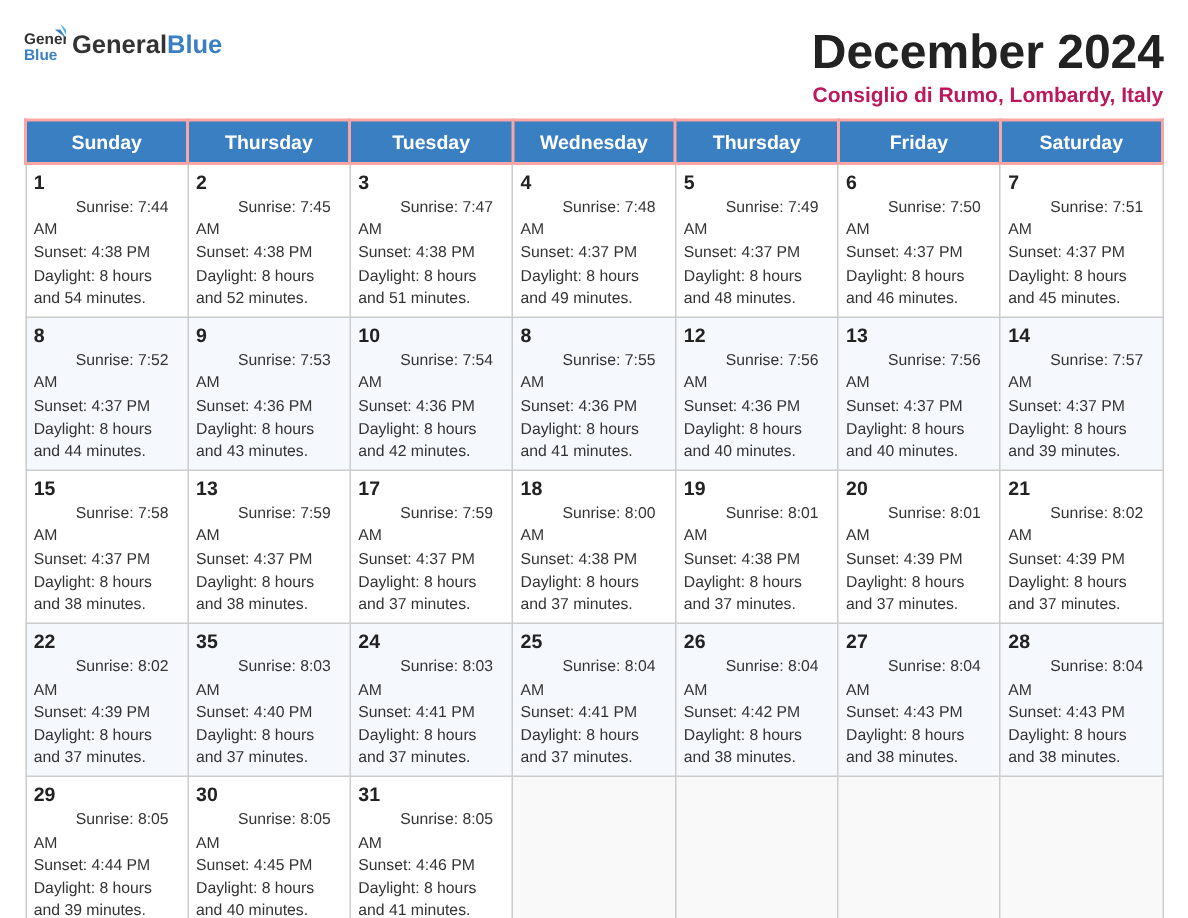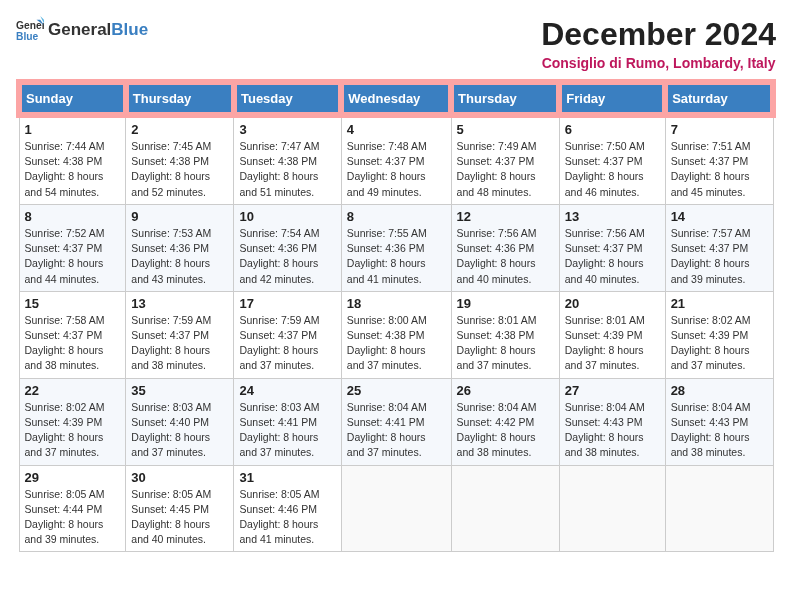--- a/index.html
+++ b/index.html
@@ -41,24 +41,24 @@
     }
     .calendar-table {
       width: 100%;
       border-collapse: collapse;
       font-size: 11px;
     }
     .calendar-table thead tr th {
       background-color: #3a7fc1;
       color: #fff;
       padding: 6px 4px;
-      text-align: left;
+      text-align: center;
       font-size: 13px;
       font-weight: bold;
-      border: 6px solid #fca5a5;
+      border: 2px solid #fca5a5;
     }
     .calendar-table tbody tr td {
       border: 1px solid #ccc;
       vertical-align: top;
       padding: 4px 5px;
       width: 113px;
       height: 80px;
       background: #fff;
     }
     .calendar-table tbody tr:nth-child(even) td {
@@ -68,20 +68,21 @@
       font-size: 13px;
       font-weight: bold;
       color: #222;
       display: block;
       margin-bottom: 2px;
     }
     .day-detail {
       color: #333;
       font-size: 10.5px;
       line-height: 1.45;
+      margin-left: 28px;
     }
     .empty-cell {
       background: #f9f9f9 !important;
     }
   </style>
 </head>
 <body>
 
 <div class="header-area">
   <div class="logo">

